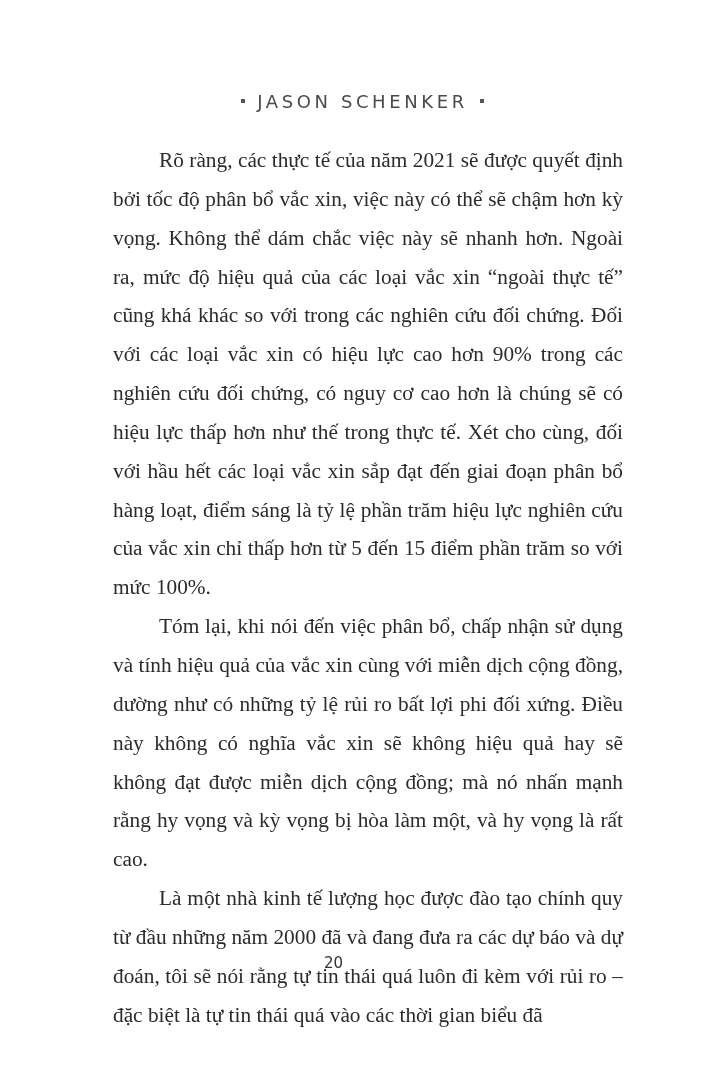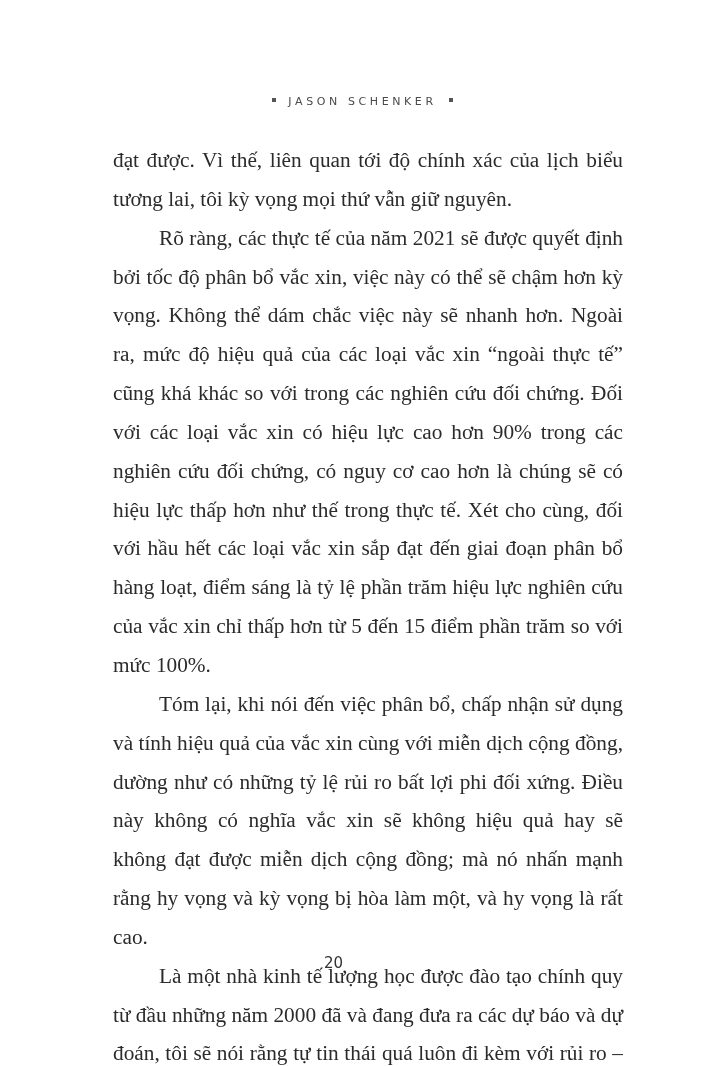--- a/index.html
+++ b/index.html
@@ -13,21 +13,21 @@
       position: relative;
       overflow: hidden;
     }
     .running-header {
       position: absolute;
       top: 92px;
       left: 0;
       width: 725px;
       text-align: center;
       font-family: "DejaVu Sans", sans-serif;
-      font-size: 11px;
+      font-size: 18px;
       letter-spacing: 3.6px;
       color: #4a4a4a;
       line-height: 20px;
     }
     .running-header .dot {
       display: inline-block;
       width: 4px;
       height: 4px;
       background: #555;
       vertical-align: middle;
@@ -69,19 +69,18 @@
     }
   </style>
 </head>
 <body>
 
 <div class="running-header">
   <span class="dot"></span><span>JASON SCHENKER</span><span class="dot"></span>
 </div>
 
 <div class="body-text">
-  <p class="cont">đạt được. Vì thế, liên quan tới độ chính xác của lịch biểu tương lai, tôi kỳ vọng mọi thứ vẫn giữ nguyên.</p>
   <p class="indent">Rõ ràng, các thực tế của năm 2021 sẽ được quyết định bởi tốc độ phân bổ vắc xin, việc này có thể sẽ chậm hơn kỳ vọng. Không thể dám chắc việc này sẽ nhanh hơn. Ngoài ra, mức độ hiệu quả của các loại vắc xin “ngoài thực tế” cũng khá khác so với trong các nghiên cứu đối chứng. Đối với các loại vắc xin có hiệu lực cao hơn 90% trong các nghiên cứu đối chứng, có nguy cơ cao hơn là chúng sẽ có hiệu lực thấp hơn như thế trong thực tế. Xét cho cùng, đối với hầu hết các loại vắc xin sắp đạt đến giai đoạn phân bổ hàng loạt, điểm sáng là tỷ lệ phần trăm hiệu lực nghiên cứu của vắc xin chỉ thấp hơn từ 5 đến 15 điểm phần trăm so với mức 100%.</p>
   <p class="indent">Tóm lại, khi nói đến việc phân bổ, chấp nhận sử dụng và tính hiệu quả của vắc xin cùng với miễn dịch cộng đồng, dường như có những tỷ lệ rủi ro bất lợi phi đối xứng. Điều này không có nghĩa vắc xin sẽ không hiệu quả hay sẽ không đạt được miễn dịch cộng đồng; mà nó nhấn mạnh rằng hy vọng và kỳ vọng bị hòa làm một, và hy vọng là rất cao.</p>
   <p class="indent">Là một nhà kinh tế lượng học được đào tạo chính quy từ đầu những năm 2000 đã và đang đưa ra các dự báo và dự đoán, tôi sẽ nói rằng tự tin thái quá luôn đi kèm với rủi ro – đặc biệt là tự tin thái quá vào các thời gian biểu đã</p>
 </div>
 
 <div class="page-number">20</div>
 
 </body></html>

